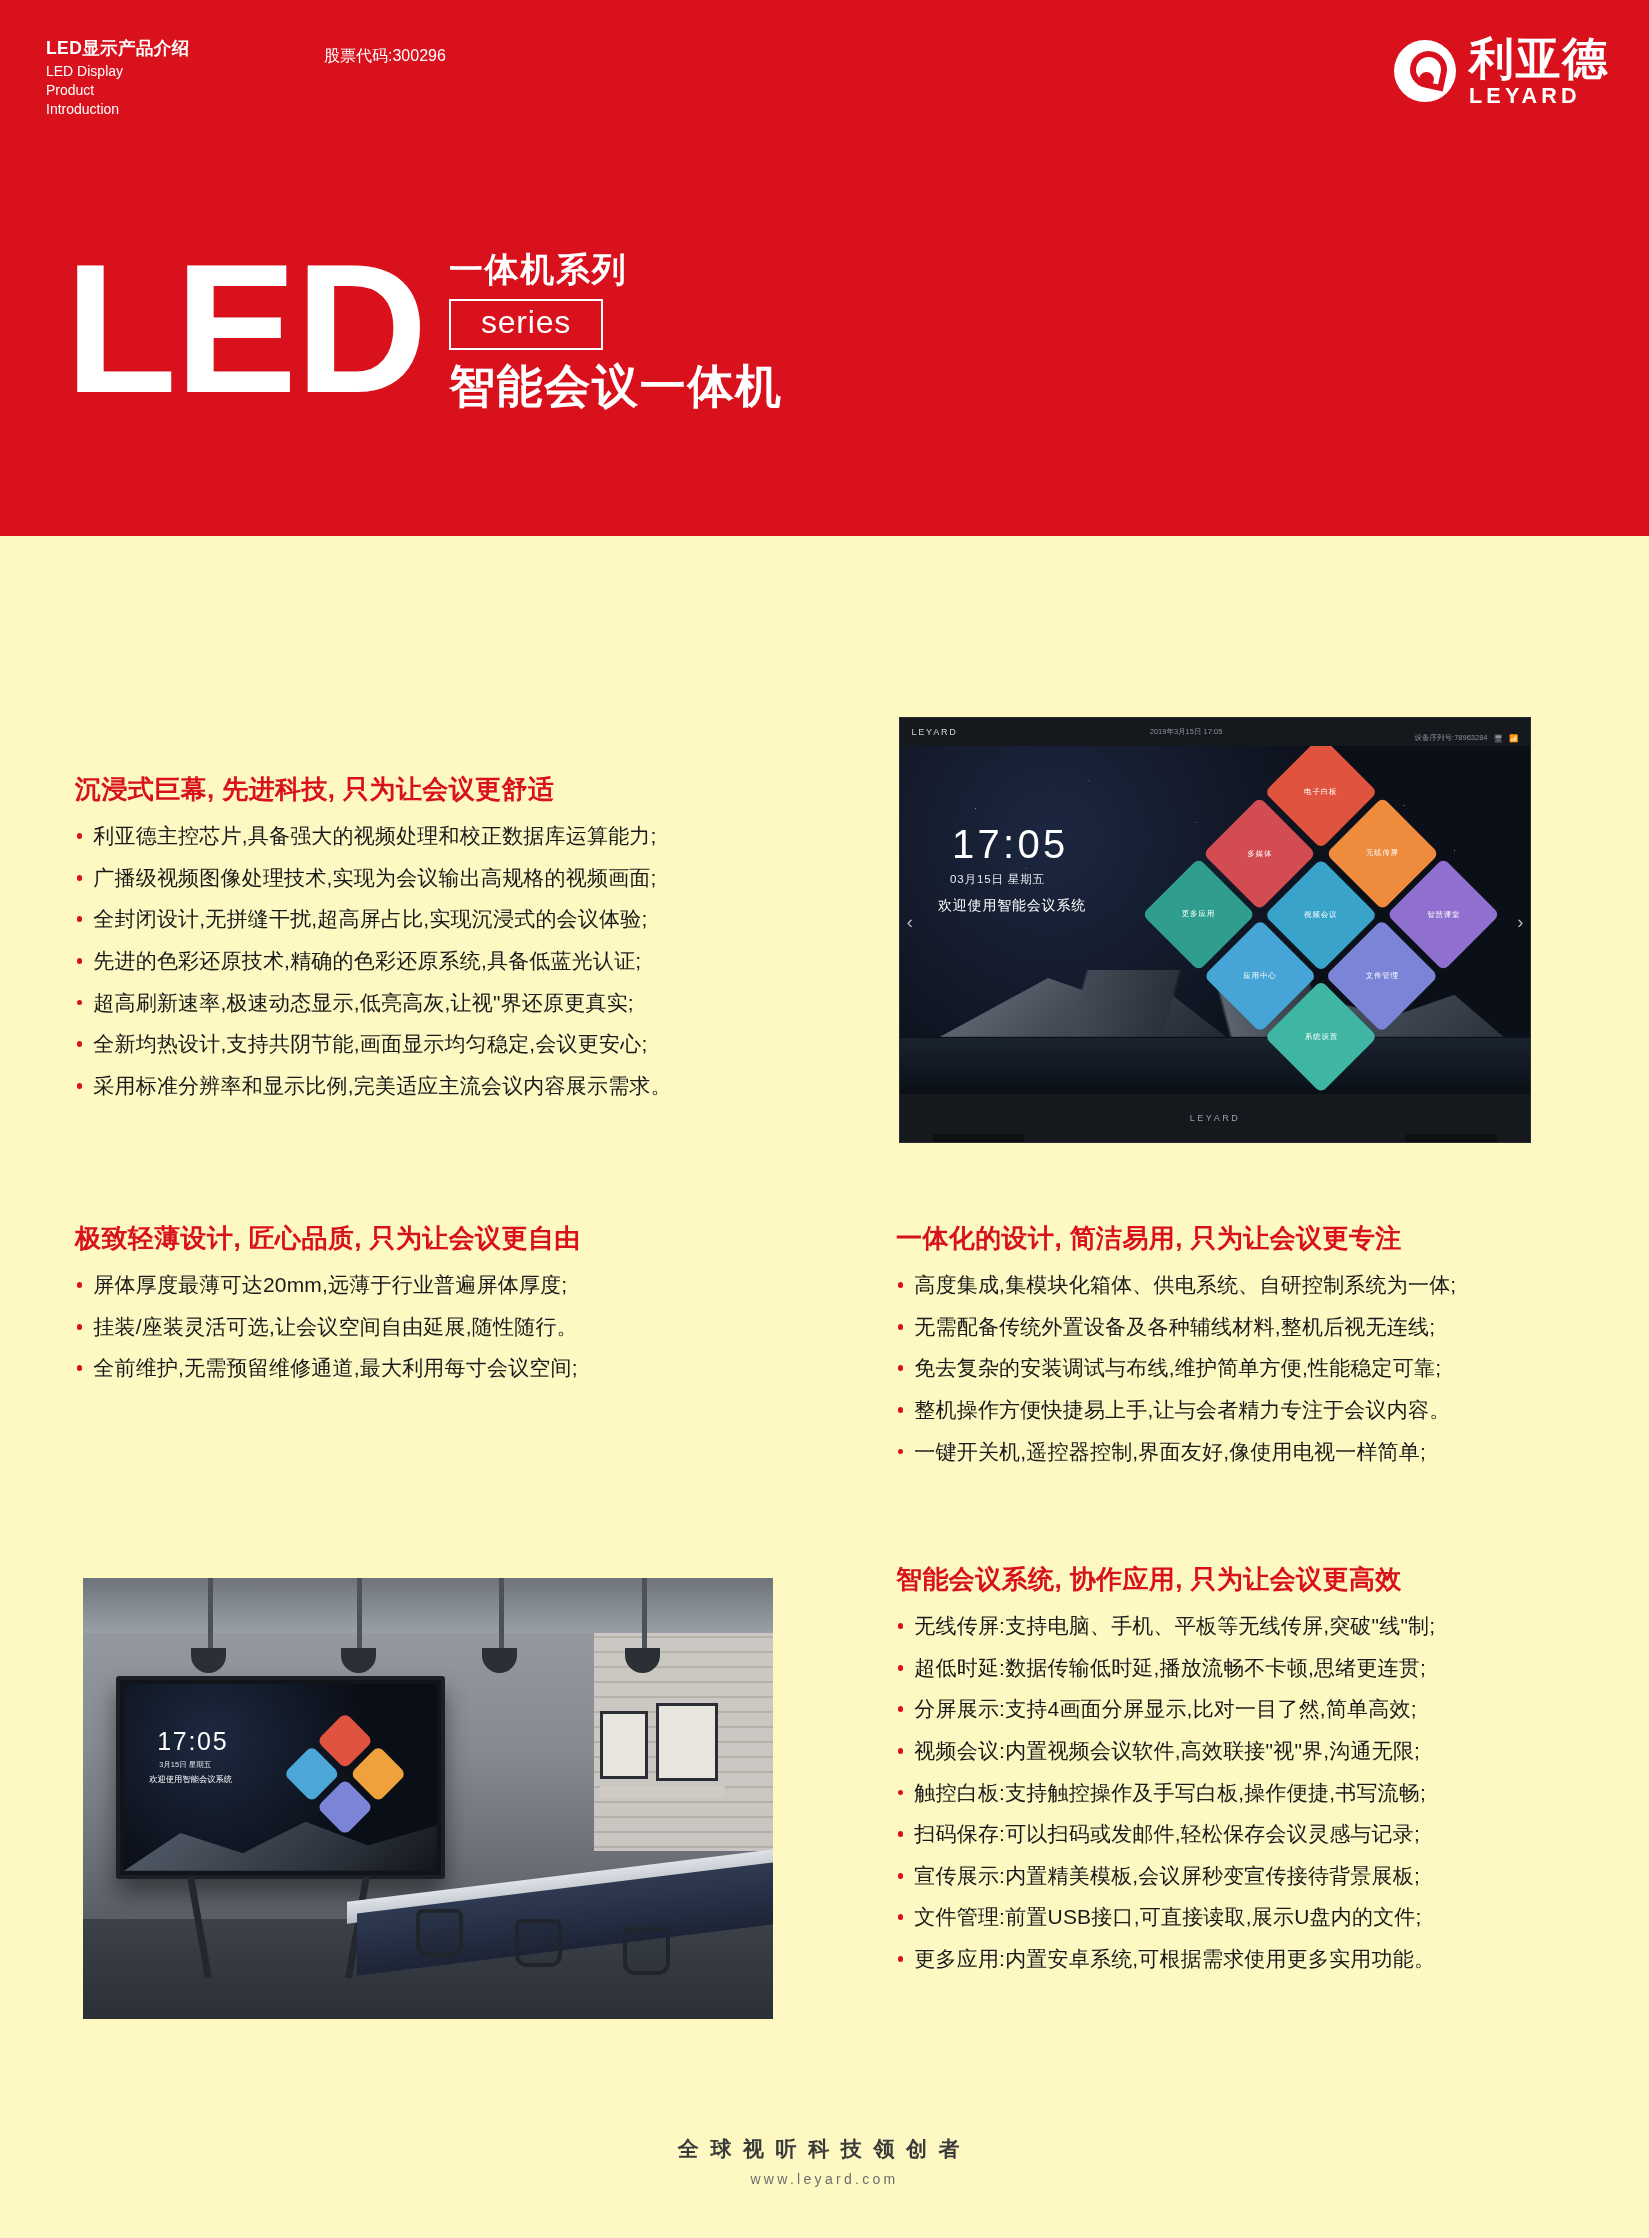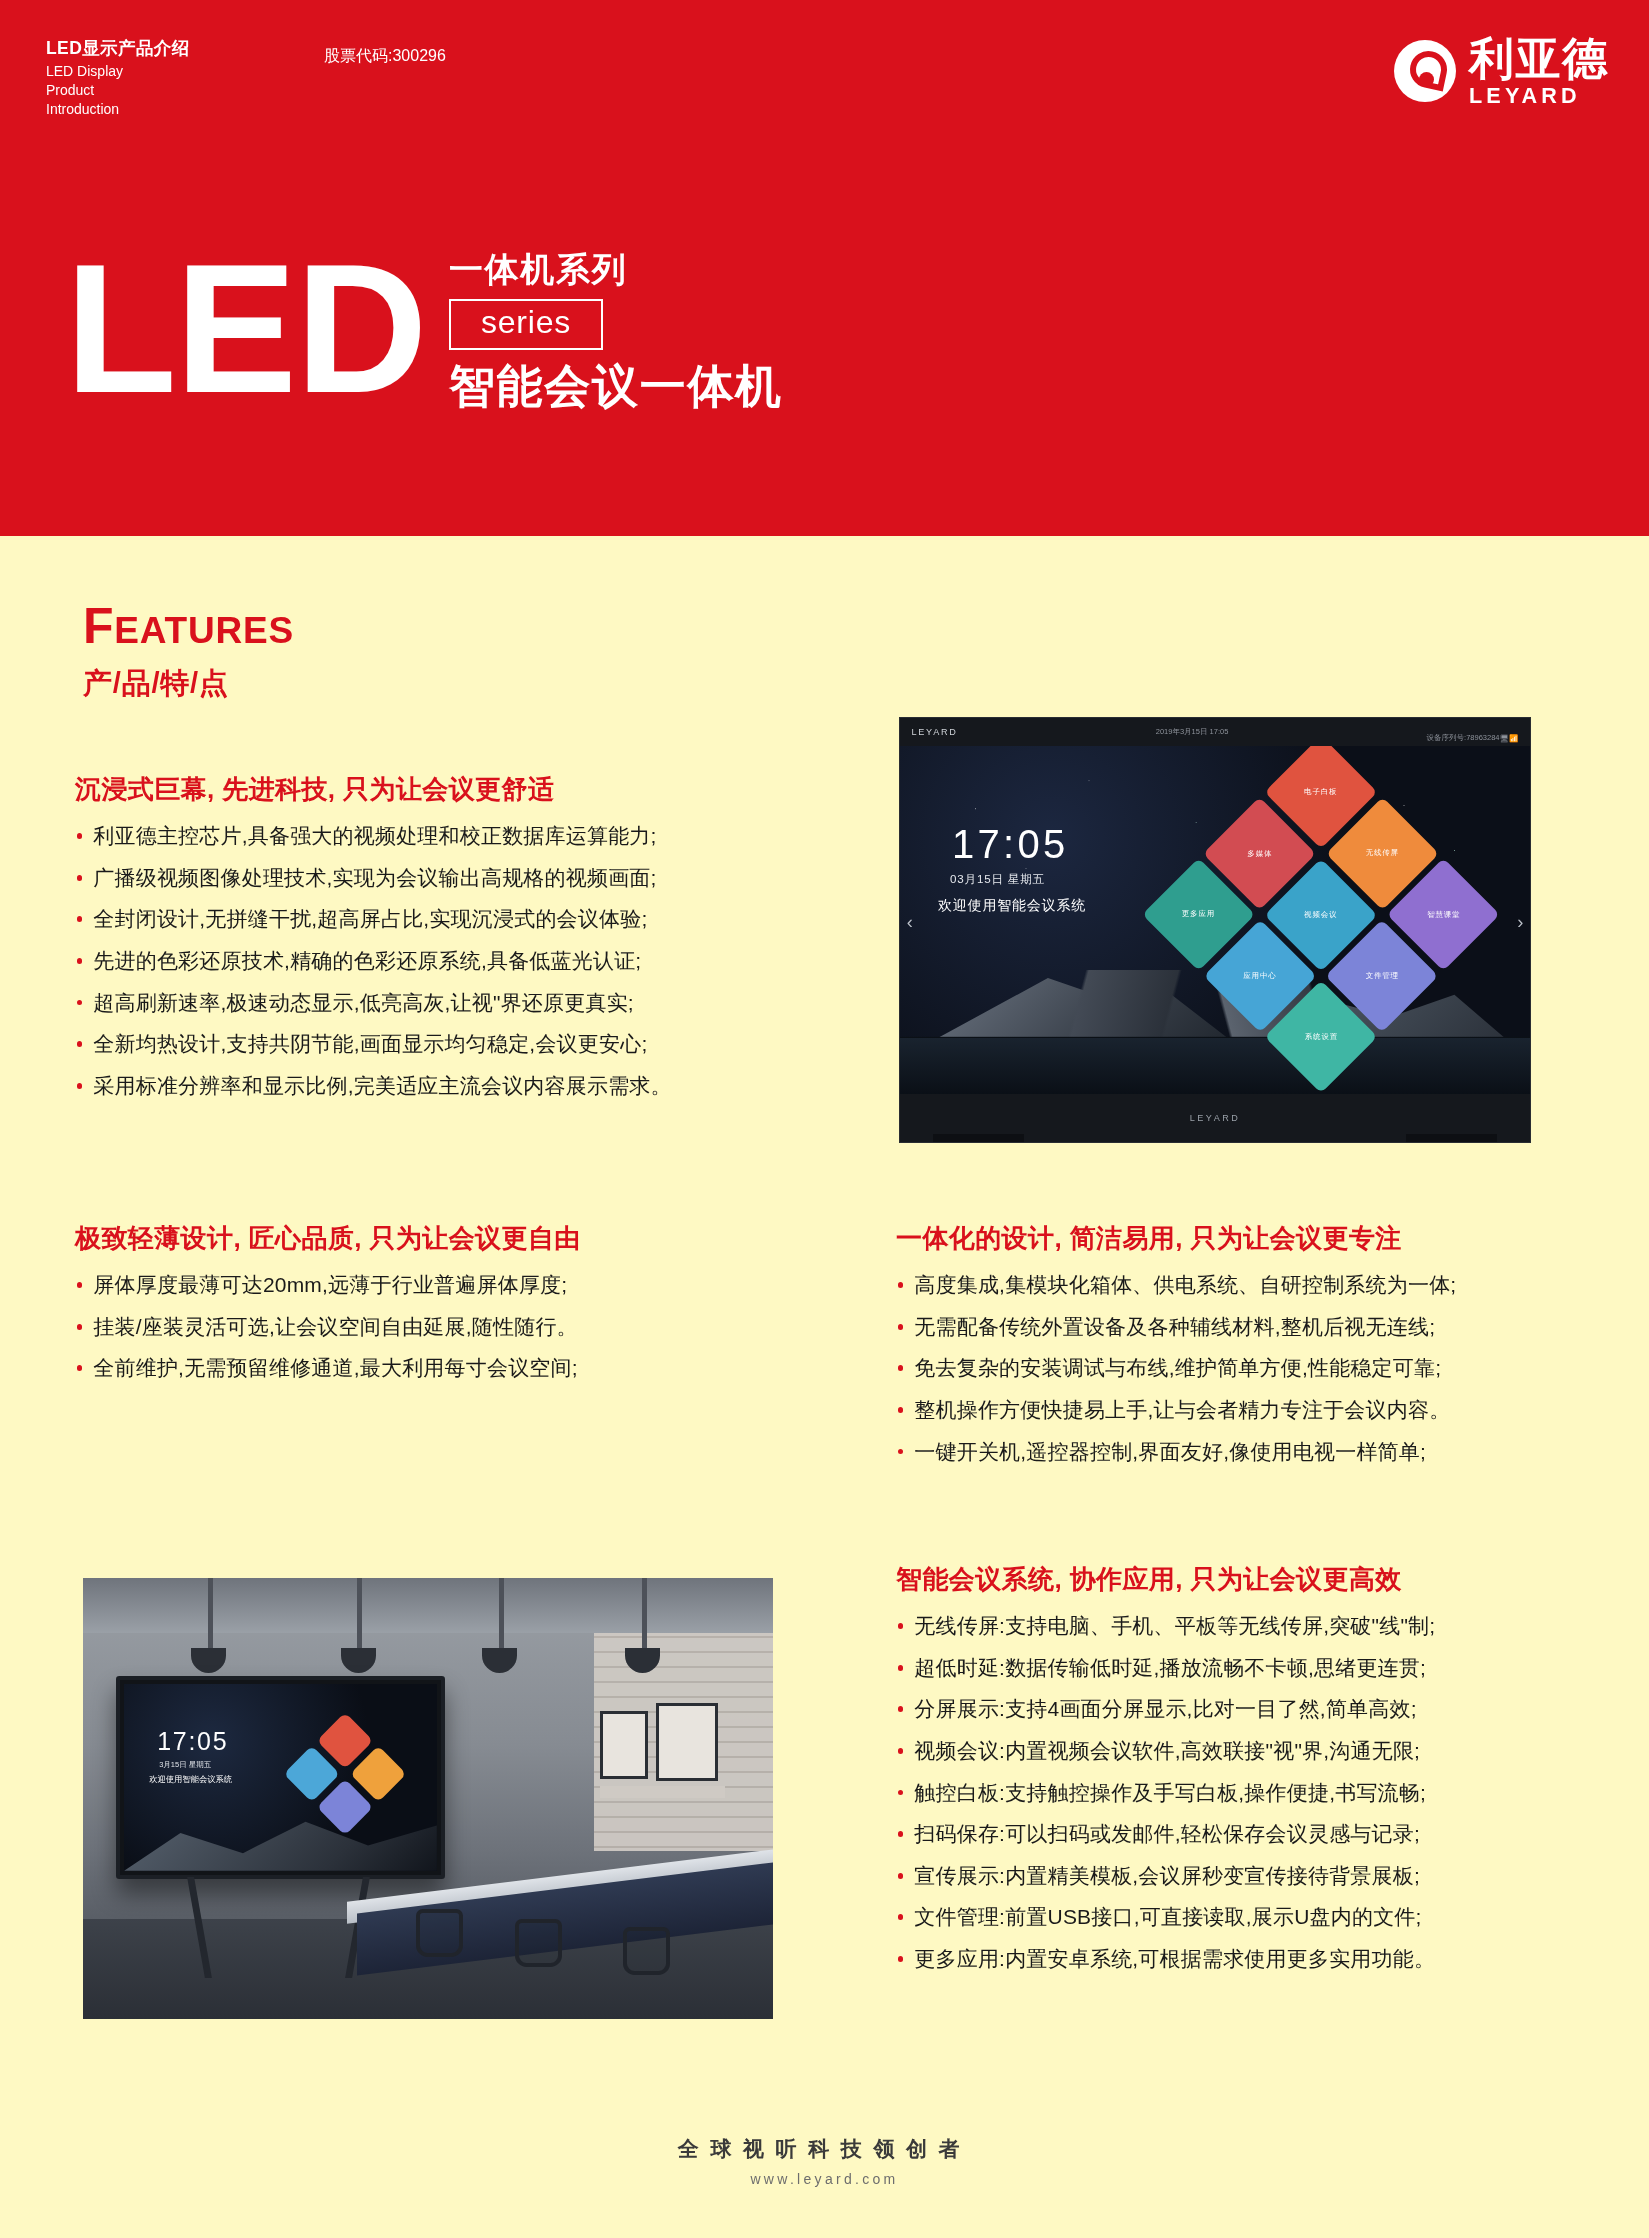--- a/index.html
+++ b/index.html
@@ -214,21 +214,21 @@
     border: 0.8px solid #2a2d33;
     overflow: hidden;
   }
   .shot1 .bezel-top {
     position: absolute; left:0; top:0; width:100%; height:28px;
     background:#15181d; display:flex; align-items:center;
     justify-content: space-between; padding: 0 11.6px;
   }
   .shot1 .bz-logo { color:#cfd3d8; font-size:9.1px; letter-spacing:1.7px; }
   .shot1 .bz-date { color:#8d929a; font-size:7.5px; }
-  .shot1 .bz-right { color:#8d929a; font-size:7.5px; display:flex; gap:0; align-items:center;margin-top:12px;}
+  .shot1 .bz-right { color:#8d929a; font-size:7.5px; display:flex; gap:6px; align-items:center;margin-top:12px;}
   .shot1 .screen {
     position:absolute; left:0; top:28px; width:100%; height:349px;
     background:
       radial-gradient(circle at 24% 26%, #1c2740 0%, #0b0f18 55%),
       linear-gradient(#070a11, #0a0d15);
     overflow:hidden;
   }
   .shot1 .stars { position:absolute; inset:0; opacity:.75;
     background-image:
       radial-gradient(0.8px 0.8px at 12% 18%, #fff, transparent),
@@ -434,24 +434,20 @@
     <div class="hero">
       <div class="hero-led">LED</div>
       <div class="hero-right">
         <div class="hero-line1">一体机系列</div>
         <div class="hero-series">series</div>
         <div class="hero-line2">智能会议一体机</div>
       </div>
     </div>
   </div>
 
-  <div class="features-head">
-    <div class="big"><span>F</span><span class="small">EATURES</span></div>
-    <div class="sub">产/品/特/点</div>
-  </div>
 
   <div id="sec1">
     <div class="block-title">沉浸式巨幕, 先进科技, 只为让会议更舒适</div>
     <ul class="bullets">
       <li>利亚德主控芯片,具备强大的视频处理和校正数据库运算能力;</li>
       <li>广播级视频图像处理技术,实现为会议输出高规格的视频画面;</li>
       <li>全封闭设计,无拼缝干扰,超高屏占比,实现沉浸式的会议体验;</li>
       <li>先进的色彩还原技术,精确的色彩还原系统,具备低蓝光认证;</li>
       <li>超高刷新速率,极速动态显示,低亮高灰,让视"界还原更真实;</li>
       <li>全新均热设计,支持共阴节能,画面显示均匀稳定,会议更安心;</li>

